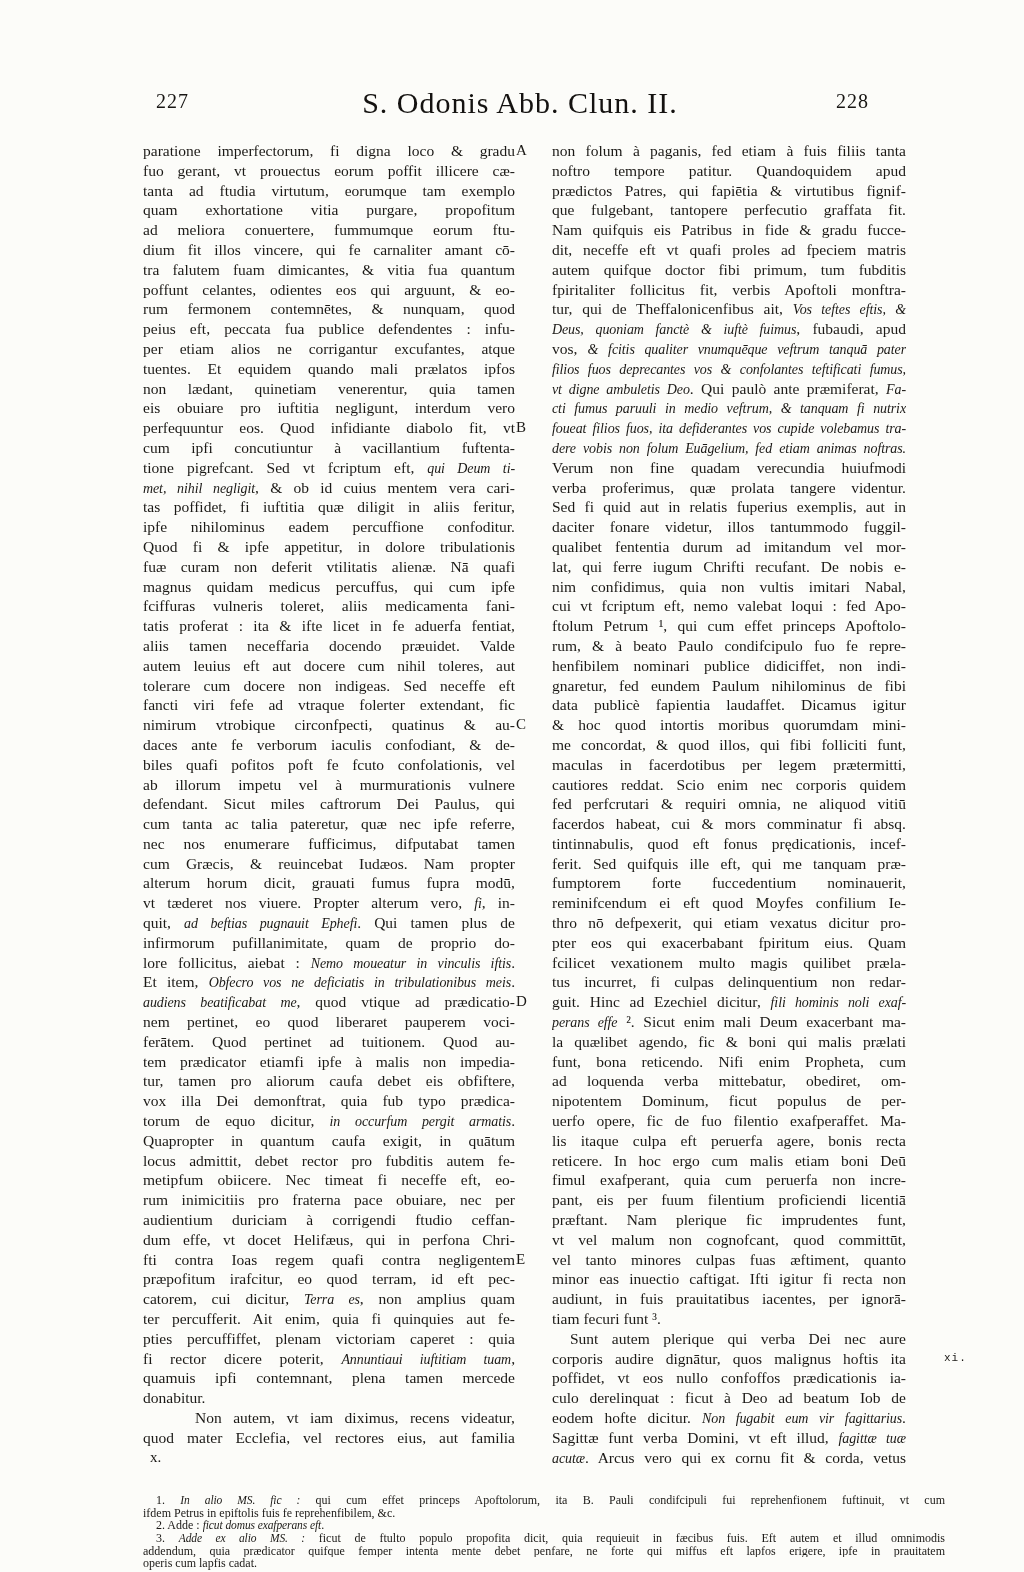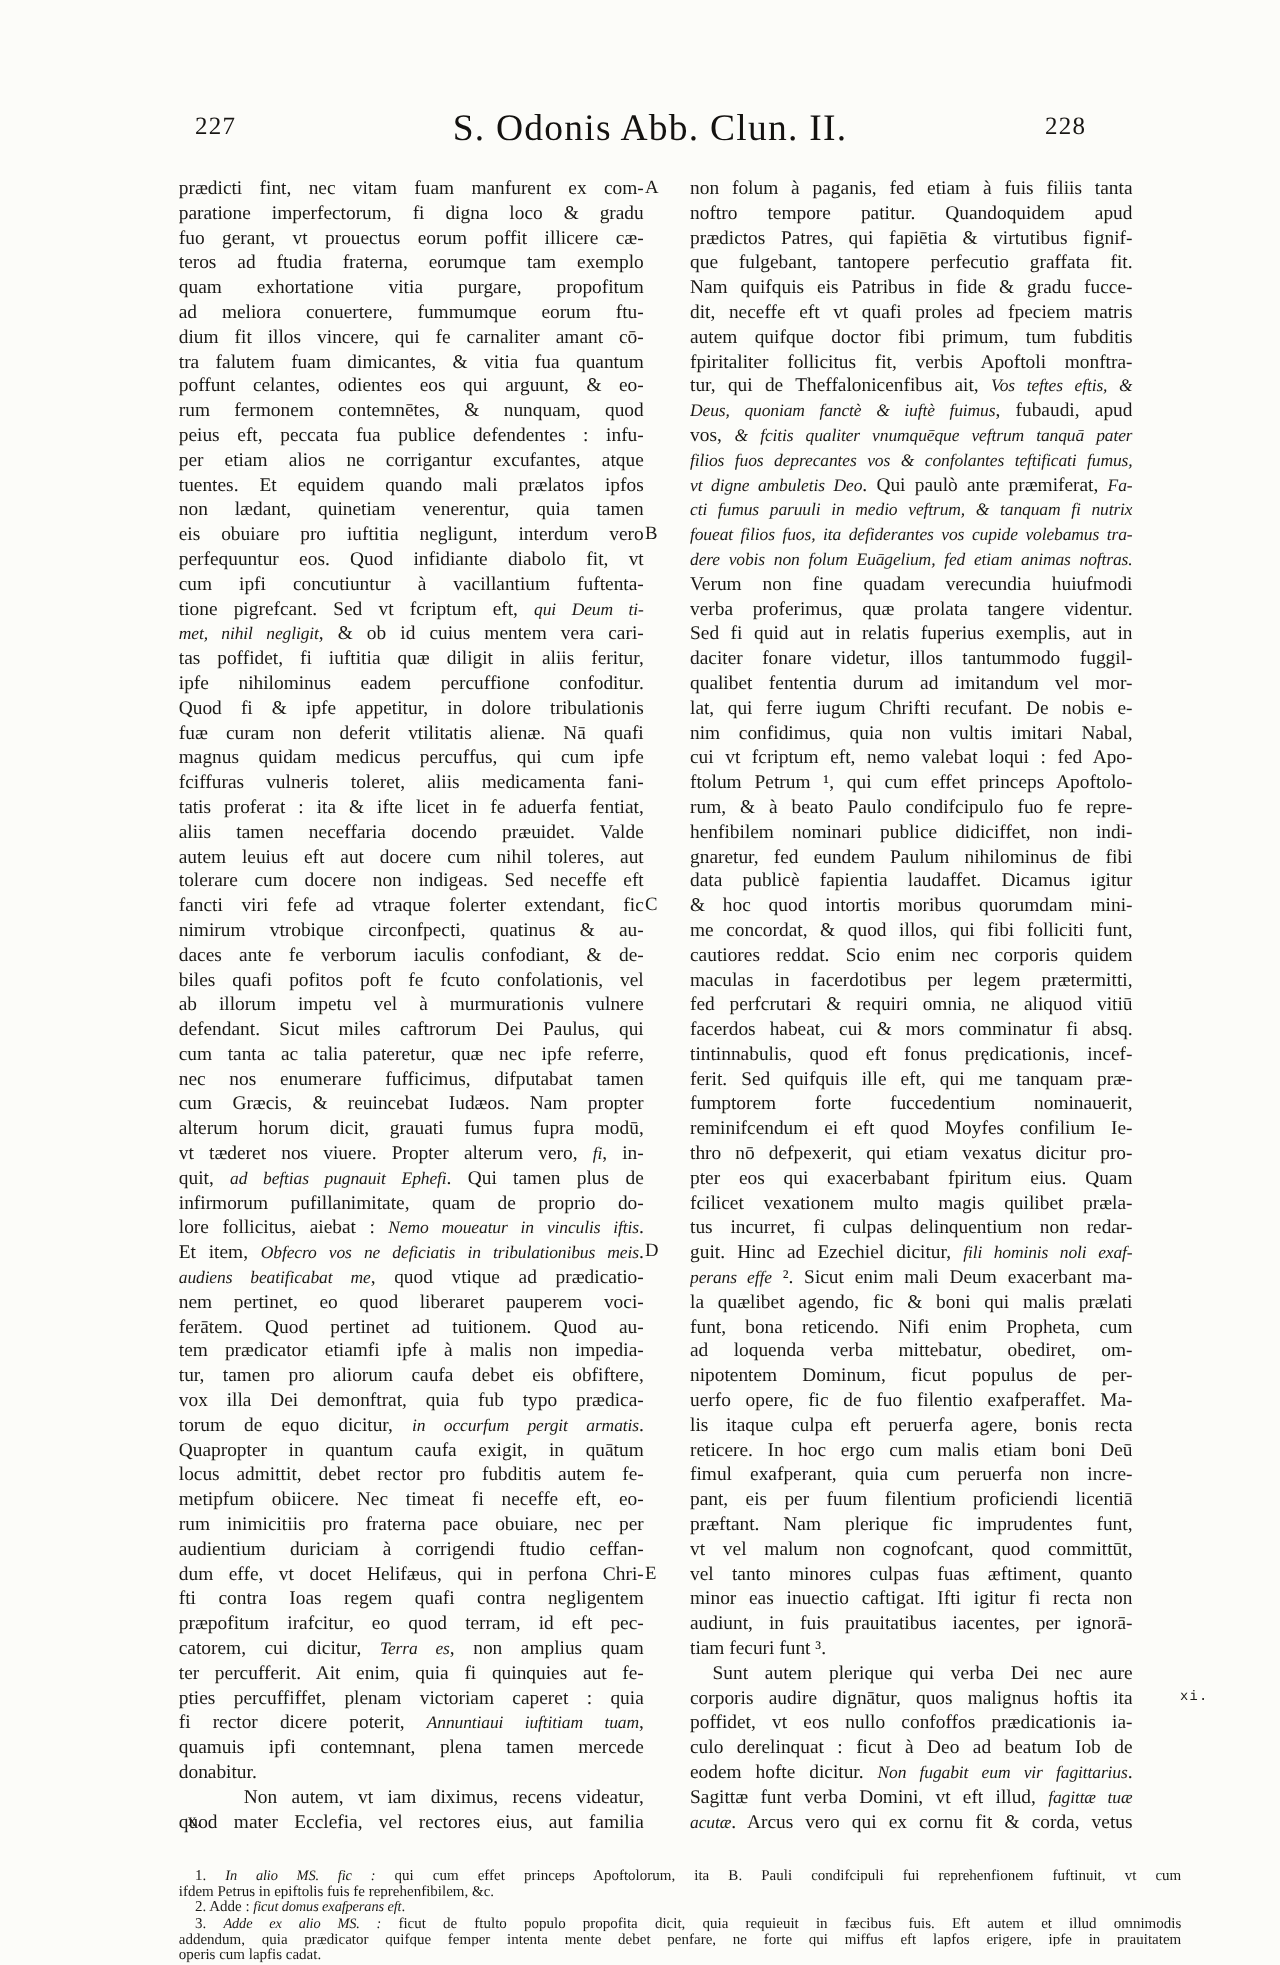--- a/index.html
+++ b/index.html
@@ -63,24 +63,23 @@
 
 <div class="page">
 
   <div class="pagenum left">227</div>
 
   <div class="running-title">S. Odonis Abb. Clun. II.</div>
 
   <div class="pagenum right">228</div>
 
   <div class="column left" id="left-col">
-      <div class="tline">prædicti fint, nec vitam fuam manfurent ex com-</div>
       <div class="tline">paratione imperfectorum, fi digna loco &amp; gradu</div>
       <div class="tline">fuo gerant, vt prouectus eorum poffit illicere cæ-</div>
-      <div class="tline">teros ad ftudia fraterna, eorumque tam exemplo</div>
+      <div class="tline">tanta ad ftudia virtutum, eorumque tam exemplo</div>
       <div class="tline">quam exhortatione vitia purgare, propofitum</div>
       <div class="tline">ad meliora conuertere, fummumque eorum ftu-</div>
       <div class="tline">dium fit illos vincere, qui fe carnaliter amant cō-</div>
       <div class="tline">tra falutem fuam dimicantes, &amp; vitia fua quantum</div>
       <div class="tline">poffunt celantes, odientes eos qui arguunt, &amp; eo-</div>
       <div class="tline">rum fermonem contemnētes, &amp; nunquam, quod</div>
       <div class="tline">peius eft, peccata fua publice defendentes : infu-</div>
       <div class="tline">per etiam alios ne corrigantur excufantes, atque</div>
       <div class="tline">tuentes. Et equidem quando mali prælatos ipfos</div>
       <div class="tline">non lædant, quinetiam venerentur, quia tamen</div>
@@ -163,22 +162,22 @@
       <div class="tline">lat, qui ferre iugum Chrifti recufant. De nobis e-</div>
       <div class="tline">nim confidimus, quia non vultis imitari Nabal,</div>
       <div class="tline">cui vt fcriptum eft, nemo valebat loqui : fed Apo-</div>
       <div class="tline">ftolum Petrum ¹, qui cum effet princeps Apoftolo-</div>
       <div class="tline">rum, &amp; à beato Paulo condifcipulo fuo fe repre-</div>
       <div class="tline">henfibilem nominari publice didiciffet, non indi-</div>
       <div class="tline">gnaretur, fed eundem Paulum nihilominus de fibi</div>
       <div class="tline">data publicè fapientia laudaffet. Dicamus igitur</div>
       <div class="tline">&amp; hoc quod intortis moribus quorumdam mini-</div>
       <div class="tline">me concordat, &amp; quod illos, qui fibi folliciti funt,</div>
+      <div class="tline">maculas in facerdotibus per legem prætermitti,</div>
       <div class="tline">cautiores reddat. Scio enim nec corporis quidem</div>
-      <div class="tline">maculas in facerdotibus per legem prætermitti,</div>
       <div class="tline">fed perfcrutari &amp; requiri omnia, ne aliquod vitiū</div>
       <div class="tline">facerdos habeat, cui &amp; mors comminatur fi absq.</div>
       <div class="tline">tintinnabulis, quod eft fonus prędicationis, incef-</div>
       <div class="tline">ferit. Sed quifquis ille eft, qui me tanquam præ-</div>
       <div class="tline">fumptorem forte fuccedentium nominauerit,</div>
       <div class="tline">reminifcendum ei eft quod Moyfes confilium Ie-</div>
       <div class="tline">thro nō defpexerit, qui etiam vexatus dicitur pro-</div>
       <div class="tline">pter eos qui exacerbabant fpiritum eius. Quam</div>
       <div class="tline">fcilicet vexationem multo magis quilibet præla-</div>
       <div class="tline">tus incurret, fi culpas delinquentium non redar-</div>

